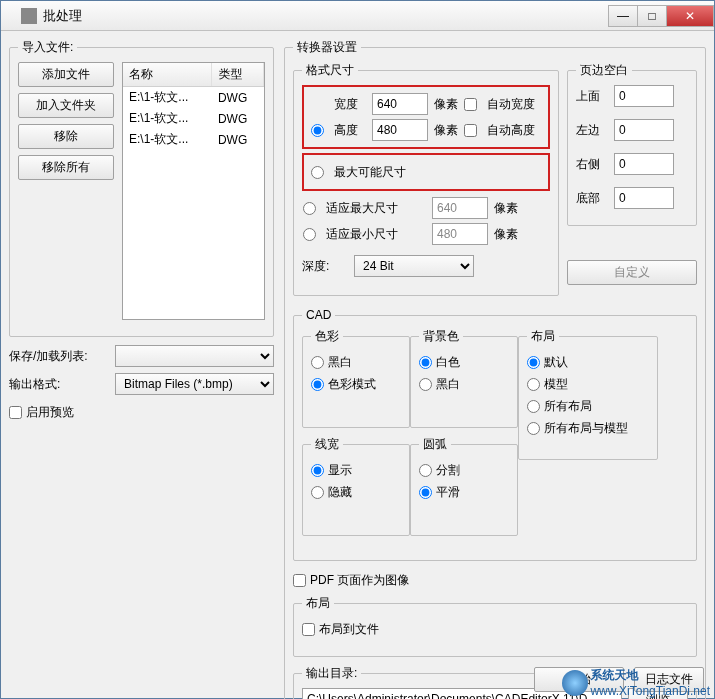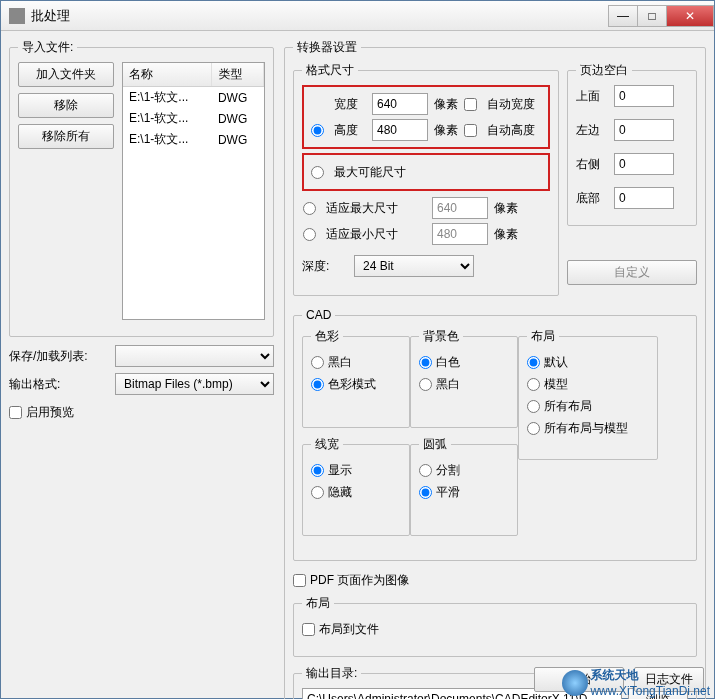--- a/index.html
+++ b/index.html
@@ -1,18 +1,18 @@
 <!DOCTYPE html>
 <html><head>
 <meta charset="utf-8">
 <style>
 * { box-sizing: border-box; }
 body { margin: 0; font-family: "Microsoft YaHei", "SimSun", sans-serif; font-size: 12px; background: #d4e4f0; width: 715px; height: 699px; overflow: hidden; }
 .window { background: #f0f0f0; border: 1px solid #5a7ca0; width: 715px; height: 699px; position: relative; }
-.titlebar { height: 30px; background: linear-gradient(#fcfcfc, #eaeaea); display: flex; align-items: center; padding-left: 8px; border-bottom: 1px solid #c0c0c0; }
+.titlebar { height: 30px; background: linear-gradient(#fcfcfc, #eaeaea); display: flex; align-items: center; padding-left: 20px; border-bottom: 1px solid #c0c0c0; }
 .titlebar .icon { width: 16px; height: 16px; background: #888; margin-right: 6px; }
 .titlebar .title { flex: 1; font-size: 13px; }
 .wbtns { display: flex; }
 .wbtn { width: 30px; height: 22px; display: flex; align-items: center; justify-content: center; border: 1px solid #b0b0b0; margin-left: -1px; background: linear-gradient(#f8f8f8,#e0e0e0); cursor: pointer; }
 .wbtn.close { background: linear-gradient(#e87070,#c03030); color: #fff; width: 48px; }
 .content { display: flex; padding: 8px; gap: 10px; height: calc(100% - 70px); }
 .left-col { width: 265px; }
 .right-col { flex: 1; }
 fieldset { border: 1px solid #c0c0c0; border-radius: 2px; padding: 6px 8px 16px; margin: 0 0 8px; }
 legend { padding: 0 4px; font-size: 12px; }
@@ -59,20 +59,21 @@
     </div>
   </div>
 
   <div class="content">
 
     <div class="left-col">
       <fieldset>
         <legend>导入文件:</legend>
         <div class="import-row">
           <div class="import-btns">
+            <button class="btn">添加文件</button>
             <button class="btn">加入文件夹</button>
             <button class="btn">移除</button>
             <button class="btn">移除所有</button>
           </div>
           <div class="file-list" style="flex:1">
             <table>
               <thead>
                   <tr>
                 <th>名称</th>
                 <th>类型</th>

